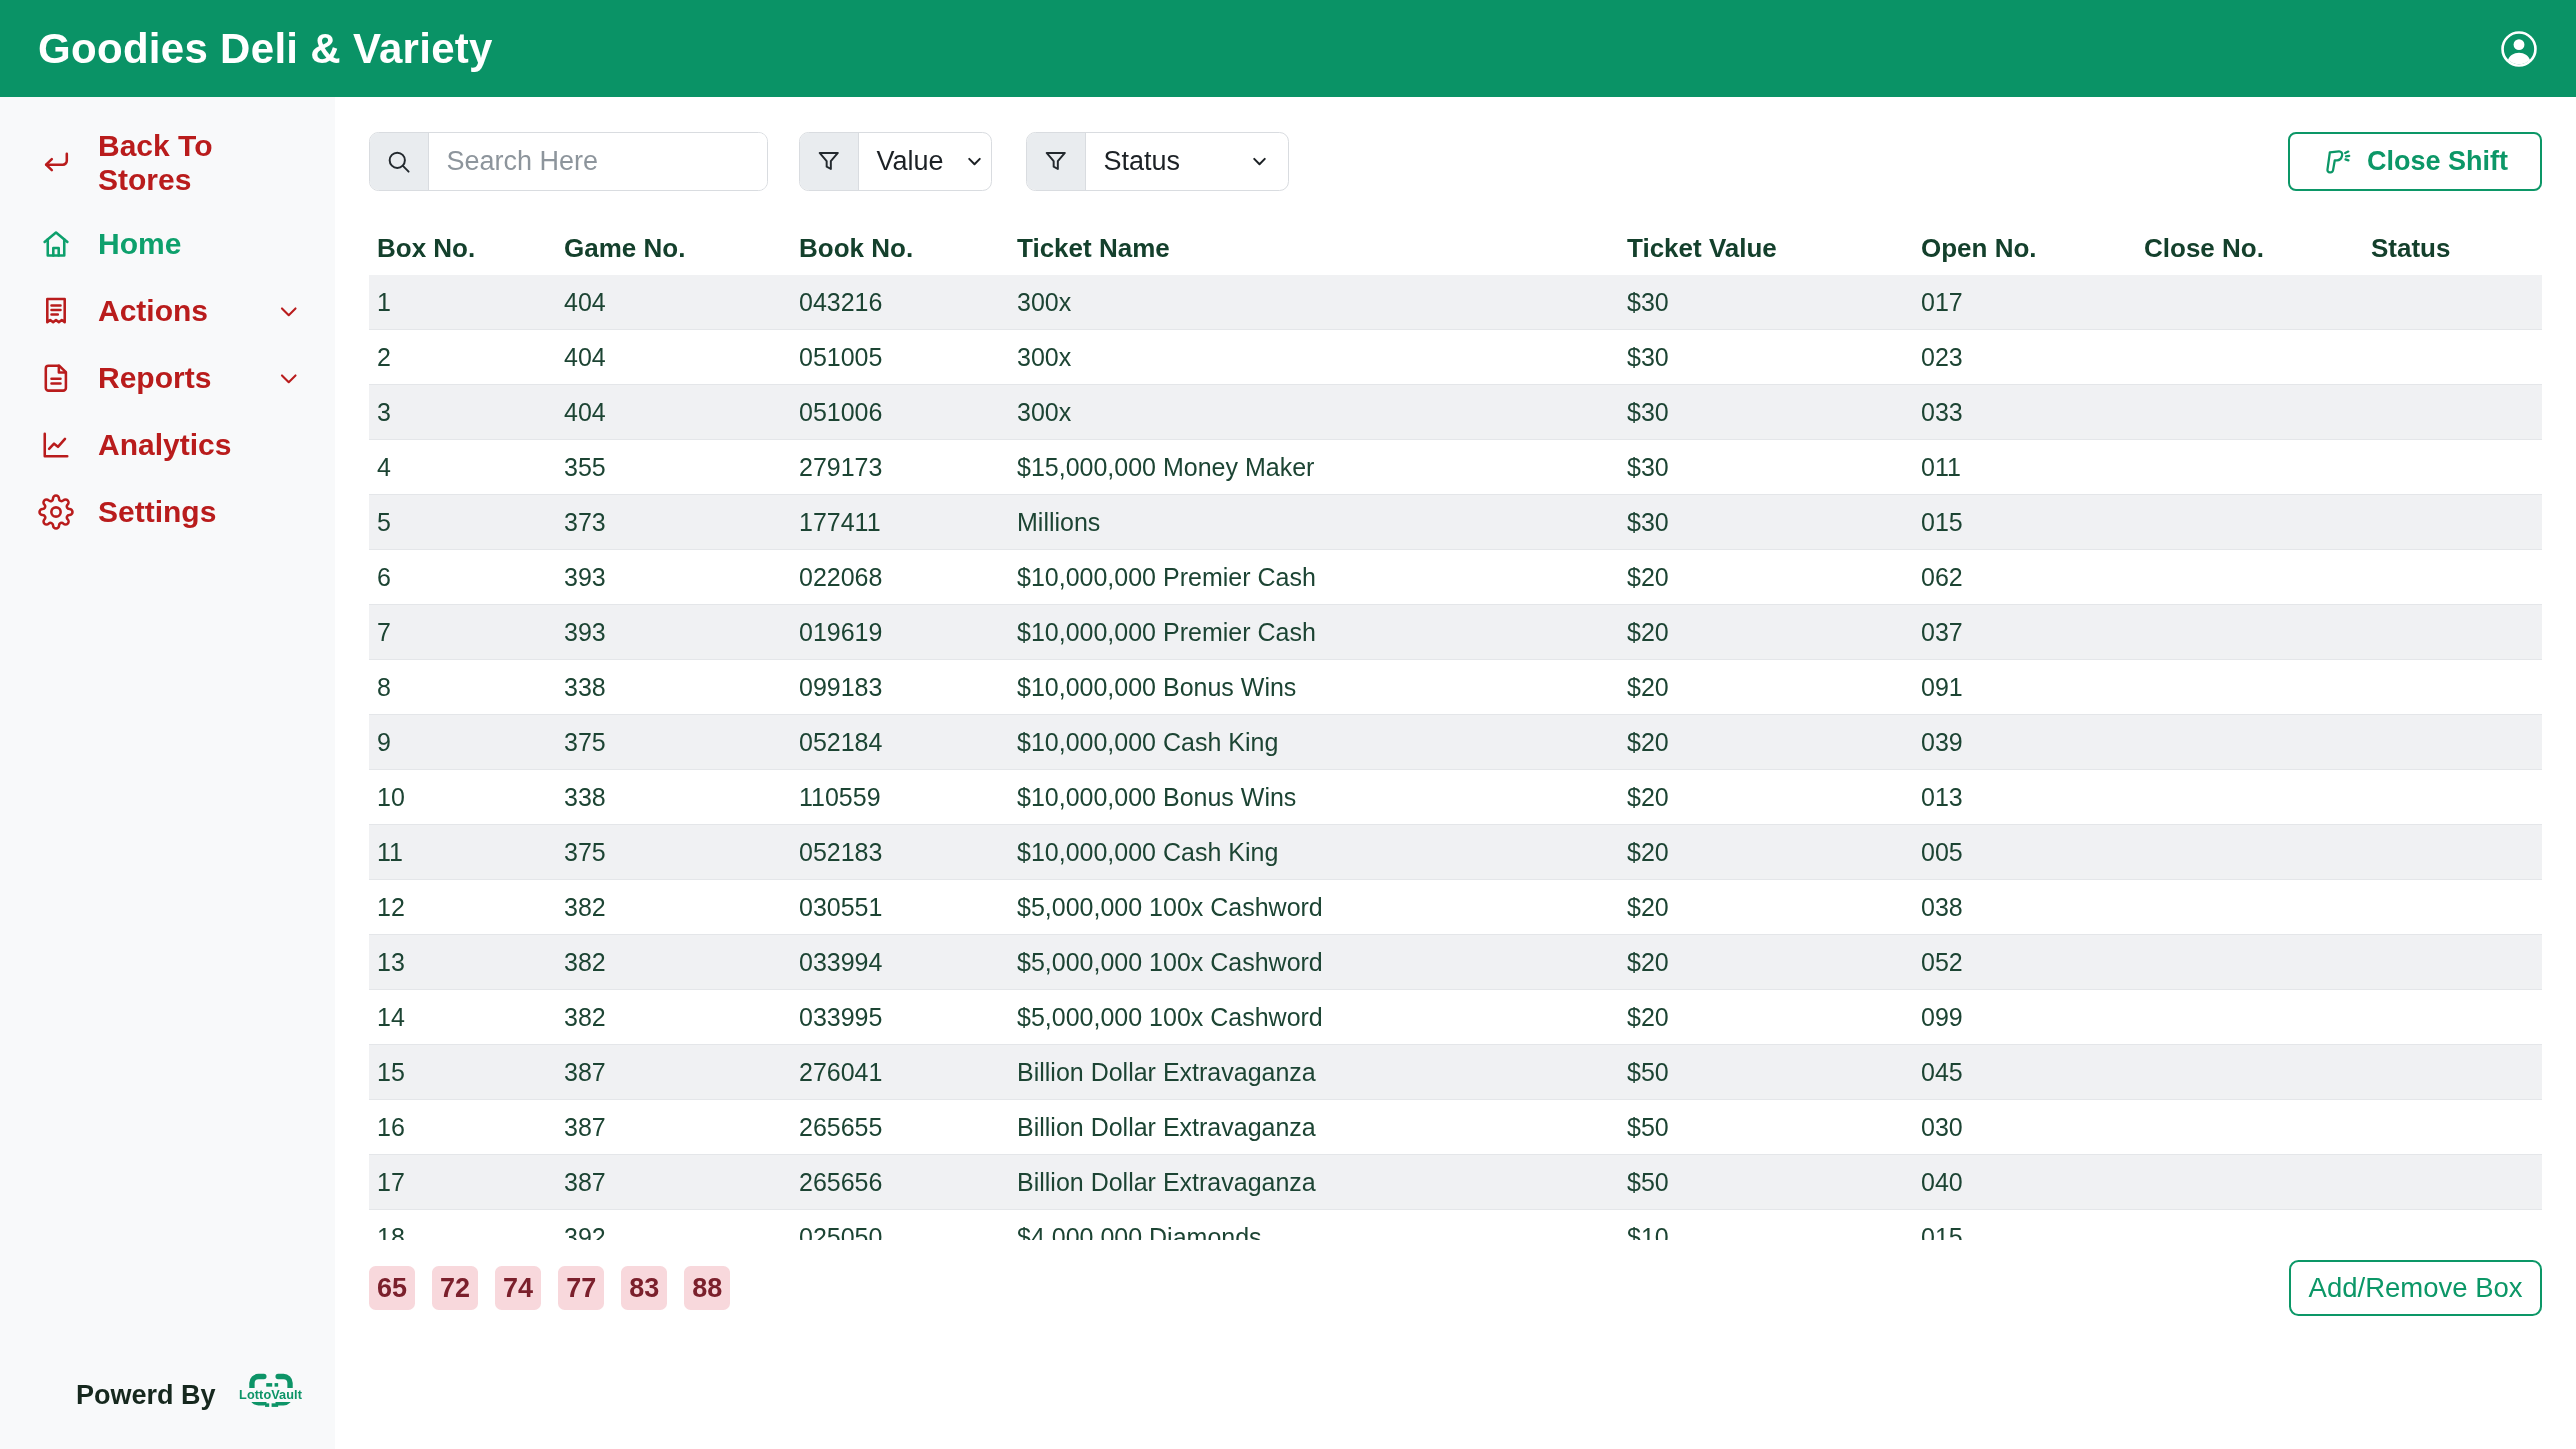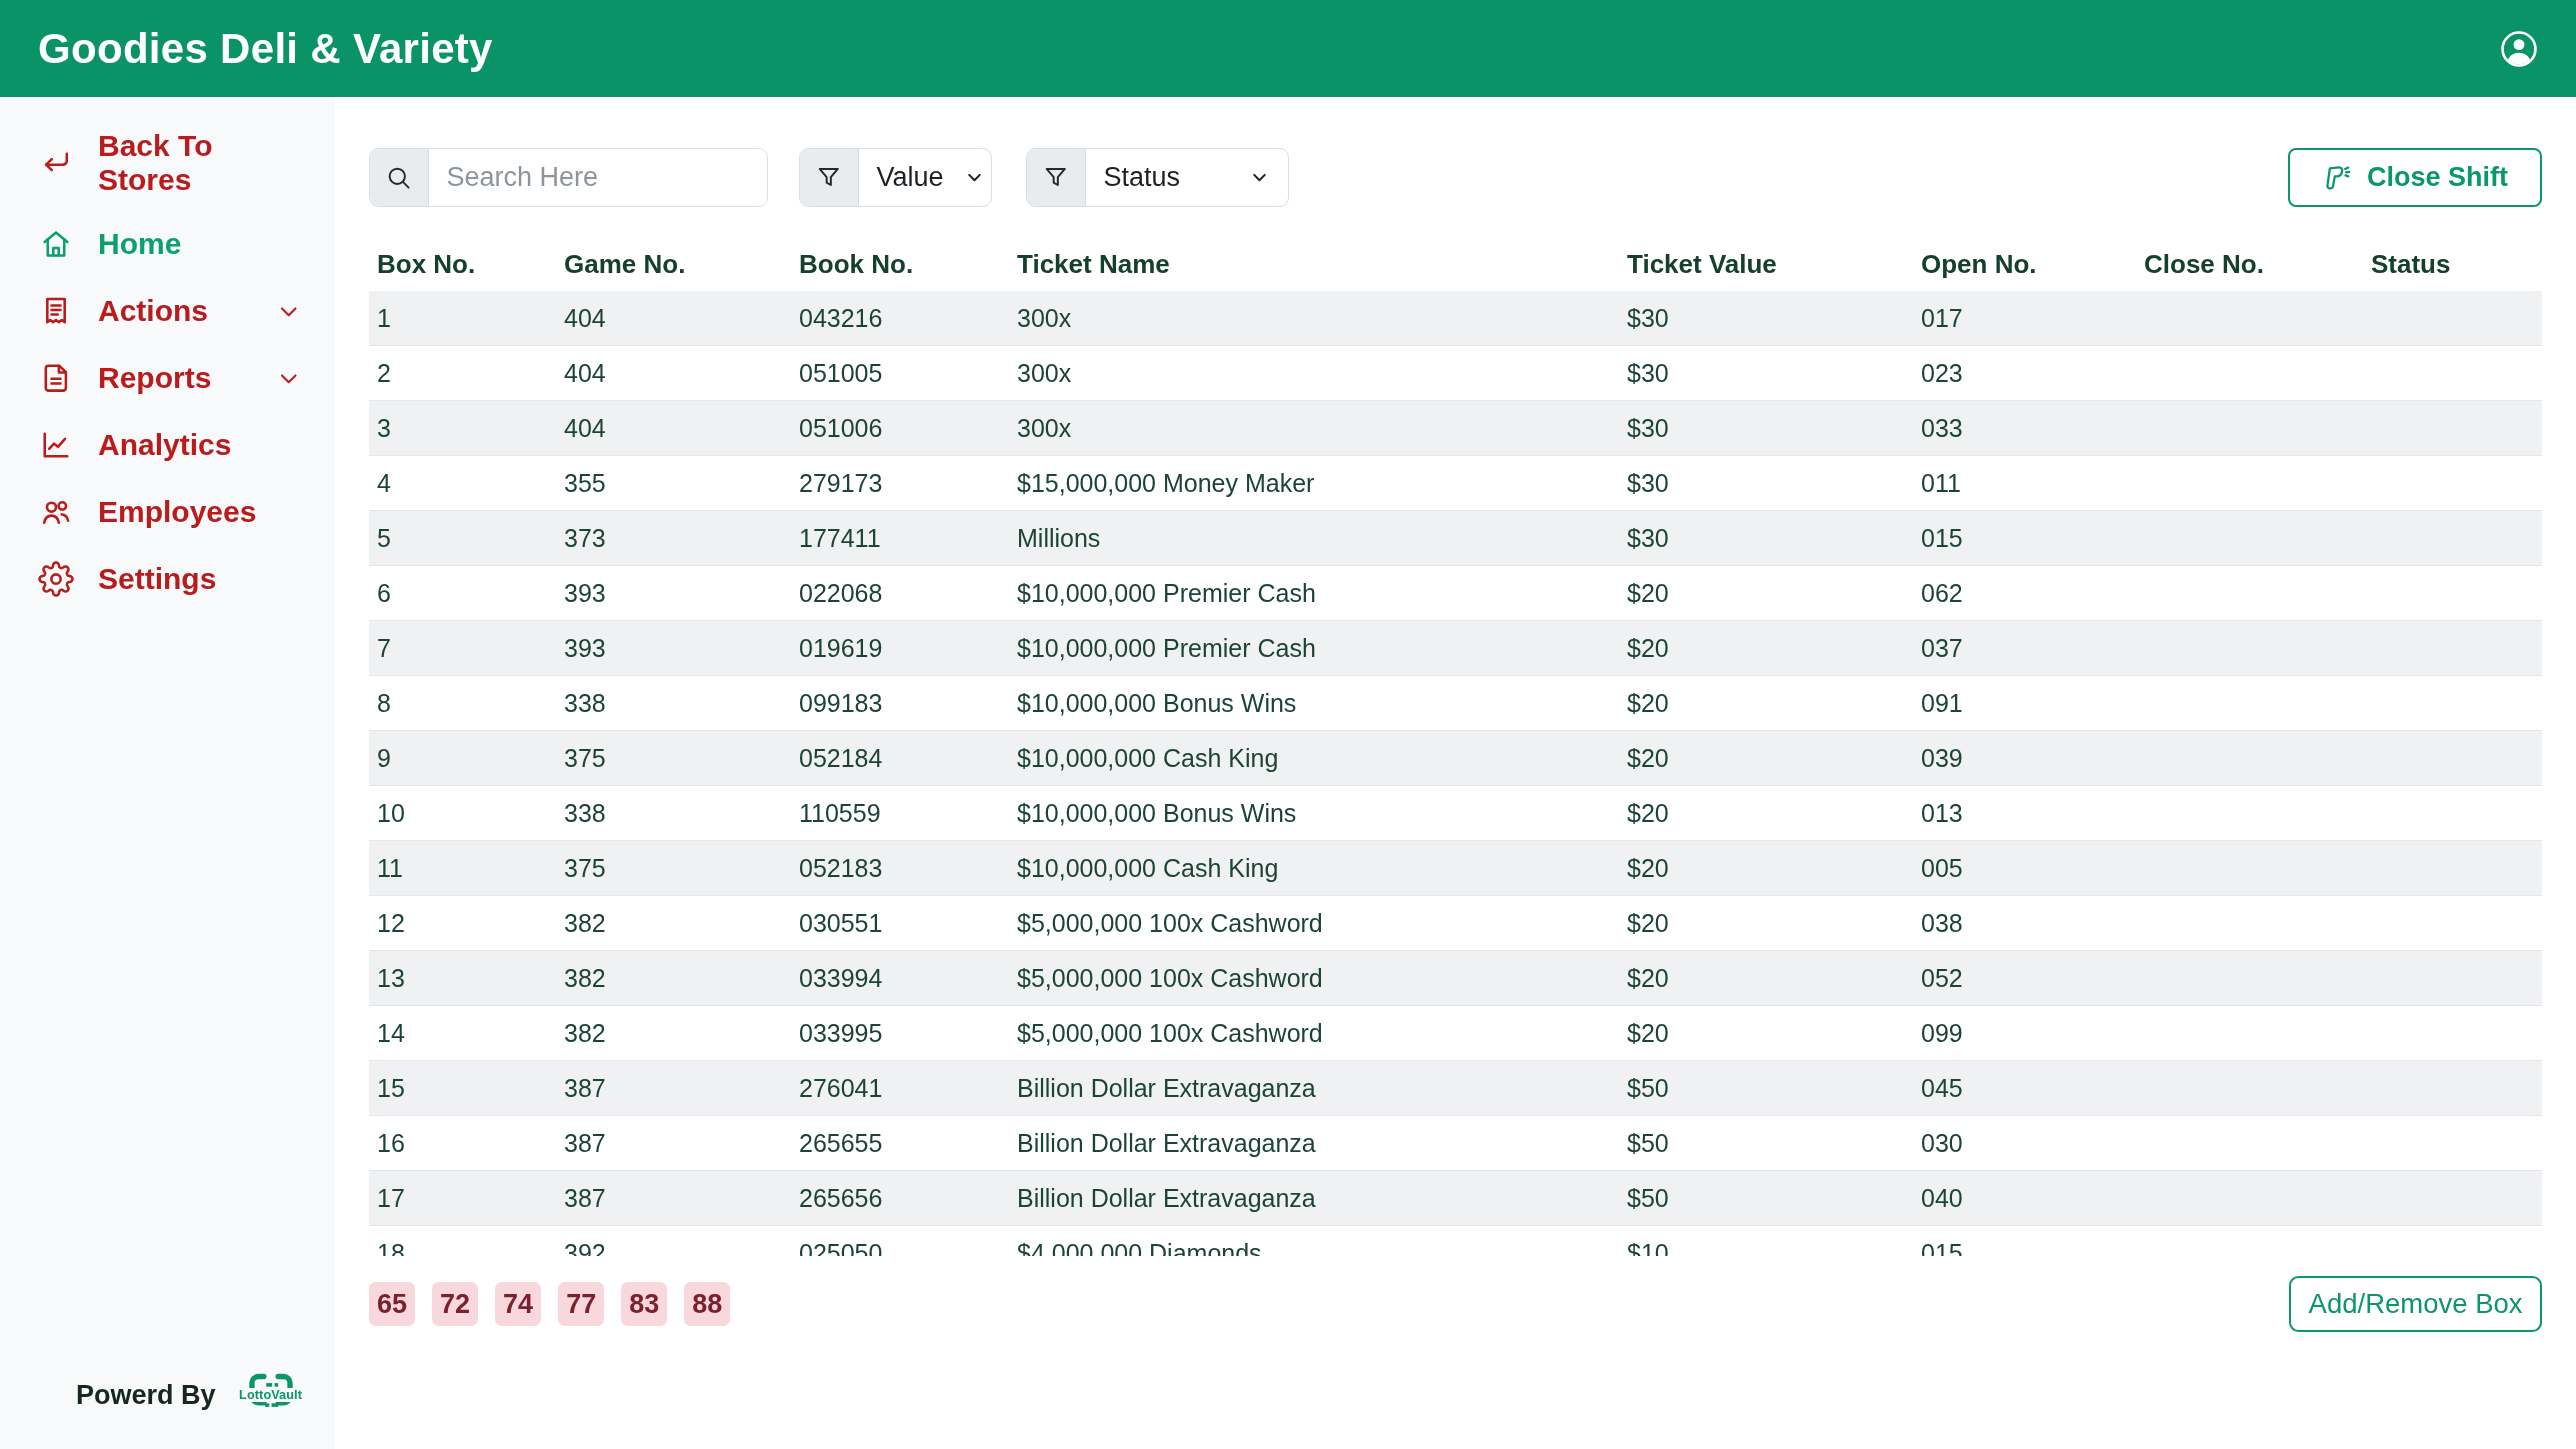--- a/index.html
+++ b/index.html
@@ -30,21 +30,21 @@
   .powered { position:absolute; bottom:23px; left:76px; display:flex; align-items:center; gap:20px; }
   .powered-text { font-size:27px; font-weight:600; color:#16281E; }
   .lv-logo { position:relative; width:70px; height:62px; display:flex;
     align-items:center; justify-content:center; }
   .lv-logo svg { position:absolute; left:50%; top:50%; transform:translate(-50%,-50%);
     width:50px; height:50px; }
   .lv-brand { position:relative; z-index:2; font-size:12.7px; font-weight:bold;
     color:#0D9467; background:#F8F9FA; padding:0 1.3px; letter-spacing:0.1px; }
 
   
-  .content { flex:1; padding:0 34px; min-width:0;margin-top:16px; }
+  .content { flex:1; padding:0 34px; min-width:0; }
 
   .toolbar { margin-top:35px; display:flex; align-items:center; height:59px; }
   .searchbox { width:399px; height:59px; background:#fff; border:1.3px solid #D9DCE0;
     border-radius:9.4px; display:flex; overflow:hidden; }
   .box-prefix { width:59px; background:#E9ECEF; border-right:1.3px solid #D9DCE0;
     display:flex; align-items:center; justify-content:center; color:#23292E; flex:0 0 59px; }
   .box-prefix svg { width:29.5px; height:29.5px; }
   .searchbox input { flex:1; border:none; outline:none; font-size:27px; padding:0 17.4px;
     color:#333; background:#fff; font-family:inherit; min-width:0; }
   .searchbox input::placeholder { color:#8D959C; }
@@ -156,31 +156,20 @@
             <svg viewBox="0 0 24 24" fill="none" stroke="currentColor" stroke-width="1.7" stroke-linecap="round" stroke-linejoin="round">
               <path d="M4.5 4.5v15h15"></path>
               <path d="M7.4 14.6l3.3-3.5 2.6 2.1 4.7-5.3"></path>
             </svg>
           </span>
           <span class="nav-label">Analytics</span>
         </div>
         <div class="nav-item">
           <span class="nav-icon">
             <svg viewBox="0 0 24 24" fill="none" stroke="currentColor" stroke-width="1.7" stroke-linecap="round" stroke-linejoin="round">
-              <circle cx="9" cy="8.8" r="3"></circle>
-              <path d="M4.1 19.2c.6-3.1 2.5-4.8 4.9-4.8s4.3 1.7 4.9 4.8"></path>
-              <circle cx="16.2" cy="8" r="2.5"></circle>
-              <path d="M15.8 13.6c2.2.1 3.8 1.6 4.3 4.2"></path>
-            </svg>
-          </span>
-          <span class="nav-label">Employees</span>
-        </div>
-        <div class="nav-item">
-          <span class="nav-icon">
-            <svg viewBox="0 0 24 24" fill="none" stroke="currentColor" stroke-width="1.7" stroke-linecap="round" stroke-linejoin="round">
               <circle cx="12" cy="12" r="3.1"></circle>
               <path d="M19.4 15a1.7 1.7 0 0 0 .34 1.87l.06.06a2 2 0 1 1-2.83 2.83l-.06-.06a1.7 1.7 0 0 0-1.87-.34 1.7 1.7 0 0 0-1 1.55V21a2 2 0 1 1-4 0v-.09a1.7 1.7 0 0 0-1-1.55 1.7 1.7 0 0 0-1.87.34l-.06.06a2 2 0 1 1-2.83-2.83l.06-.06a1.7 1.7 0 0 0 .34-1.87 1.7 1.7 0 0 0-1.55-1H3a2 2 0 1 1 0-4h.09a1.7 1.7 0 0 0 1.55-1 1.7 1.7 0 0 0-.34-1.87l-.06-.06a2 2 0 1 1 2.83-2.83l.06.06a1.7 1.7 0 0 0 1.87.34 1.7 1.7 0 0 0 1-1.55V3a2 2 0 1 1 4 0v.09a1.7 1.7 0 0 0 1 1.55 1.7 1.7 0 0 0 1.87-.34l.06-.06a2 2 0 1 1 2.83 2.83l-.06.06a1.7 1.7 0 0 0-.34 1.87 1.7 1.7 0 0 0 1.55 1H21a2 2 0 1 1 0 4h-.09a1.7 1.7 0 0 0-1.55 1z"></path>
             </svg>
           </span>
           <span class="nav-label">Settings</span>
         </div>
       </nav>
     <div class="powered">
       <span class="powered-text">Powerd By</span>
       <span class="lv-logo">

